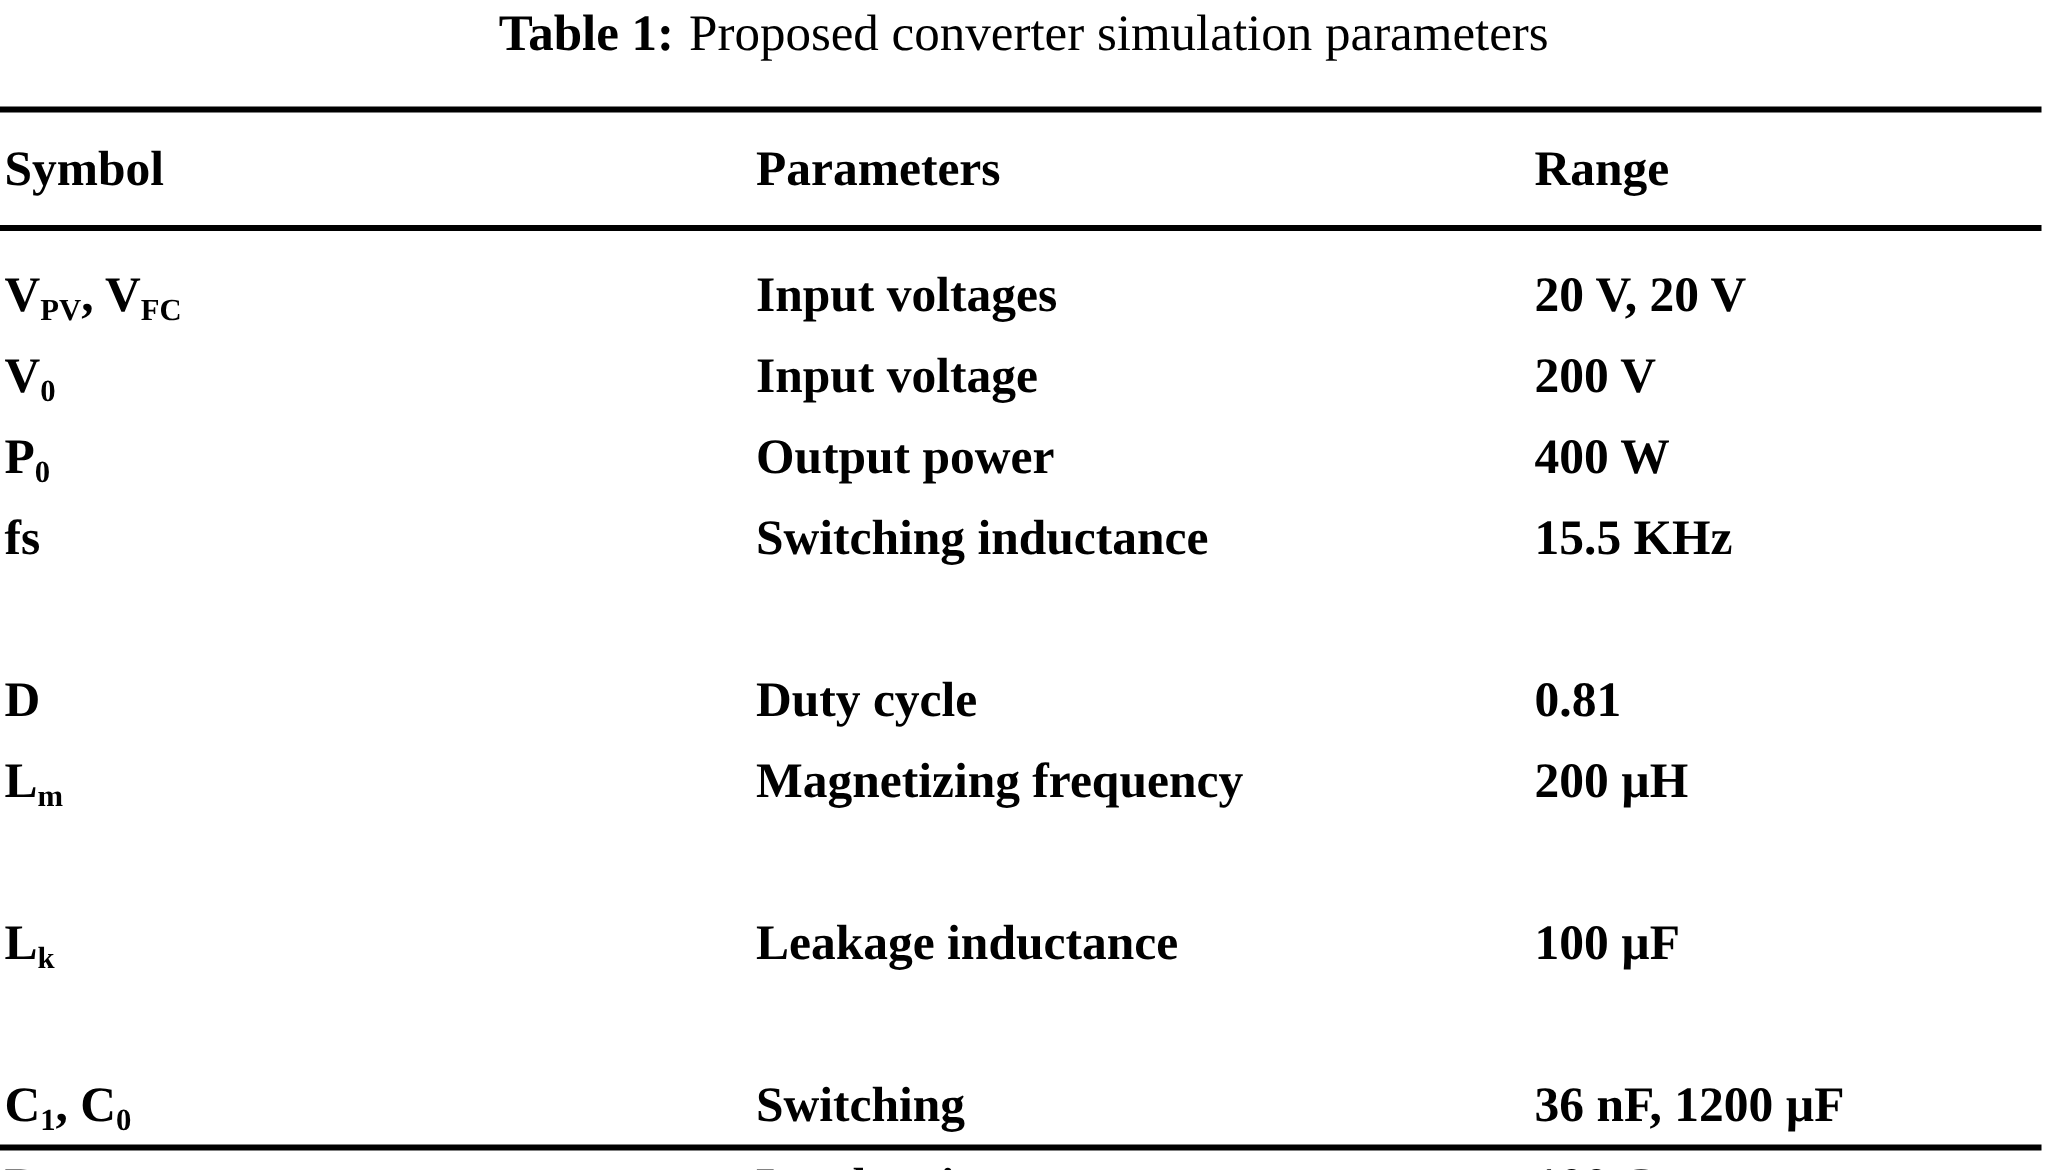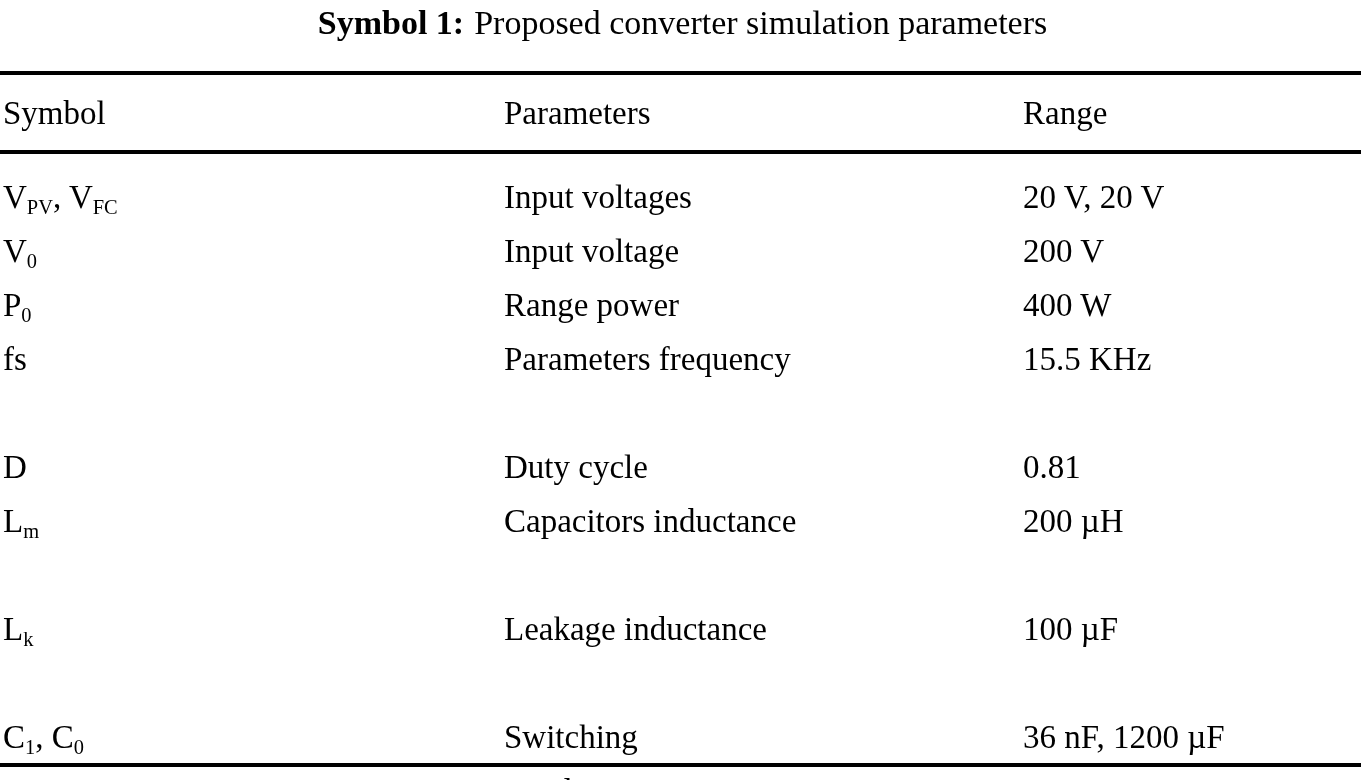--- a/index.html
+++ b/index.html
@@ -65,20 +65,21 @@
   .row {
     position: absolute;
     left: 0;
     width: 1365px;
   }
   .cell {
     position: absolute;
     font-size: 33px;
     line-height: 54px;
     white-space: pre-wrap;
+    font-weight: bold;
   }
   .col-symbol { left: 3px;   width: 470px; }
   .col-param  { left: 504px; width: 470px; }
   .col-range  { left: 1023px; width: 386px; }
 
   .head .cell {
     font-size: 33px;
     line-height: 50px;
   }
 
@@ -92,21 +93,21 @@
     top: 0.28em;
     line-height: 0;
   }
 </style>
 </head>
 <body>
 
 <div id="page">
 
   <div class="caption">
-    <span class="cap-label">Symbol 1:</span><span class="cap-gap"></span><span class="cap-text">Proposed converter simulation parameters</span>
+    <span class="cap-label">Table 1:</span><span class="cap-gap"></span><span class="cap-text">Proposed converter simulation parameters</span>
   </div>
 
   <div class="rule rule-top"></div>
 
   <div class="tbl">
 
     <div class="row row-head head">
       <div class="cell col-symbol">Symbol</div>
       <div class="cell col-param">Parameters</div>
       <div class="cell col-range">Range</div>
@@ -120,36 +121,36 @@
           <div class="cell col-param">Input voltages</div>
           <div class="cell col-range">20 V, 20 V</div>
         </div>
         <div class="row" style="top: 224px;">
           <div class="cell col-symbol">V<sub>0</sub></div>
           <div class="cell col-param">Input voltage</div>
           <div class="cell col-range">200 V</div>
         </div>
         <div class="row" style="top: 278px;">
           <div class="cell col-symbol">P<sub>0</sub></div>
-          <div class="cell col-param">Range power</div>
+          <div class="cell col-param">Output power</div>
           <div class="cell col-range">400 W</div>
         </div>
         <div class="row" style="top: 332px;">
           <div class="cell col-symbol">fs</div>
-          <div class="cell col-param">Parameters frequency</div>
+          <div class="cell col-param">Switching inductance</div>
           <div class="cell col-range">15.5 KHz</div>
         </div>
         <div class="row" style="top: 440px;">
           <div class="cell col-symbol">D</div>
           <div class="cell col-param">Duty cycle</div>
           <div class="cell col-range">0.81</div>
         </div>
         <div class="row" style="top: 494px;">
           <div class="cell col-symbol">L<sub>m</sub></div>
-          <div class="cell col-param">Capacitors inductance</div>
+          <div class="cell col-param">Magnetizing frequency</div>
           <div class="cell col-range">200 µH</div>
         </div>
         <div class="row" style="top: 602px;">
           <div class="cell col-symbol">L<sub>k</sub></div>
           <div class="cell col-param">Leakage inductance</div>
           <div class="cell col-range">100 µF</div>
         </div>
         <div class="row" style="top: 710px;">
           <div class="cell col-symbol">C<sub>1</sub>, C<sub>0</sub></div>
           <div class="cell col-param">Switching</div>

